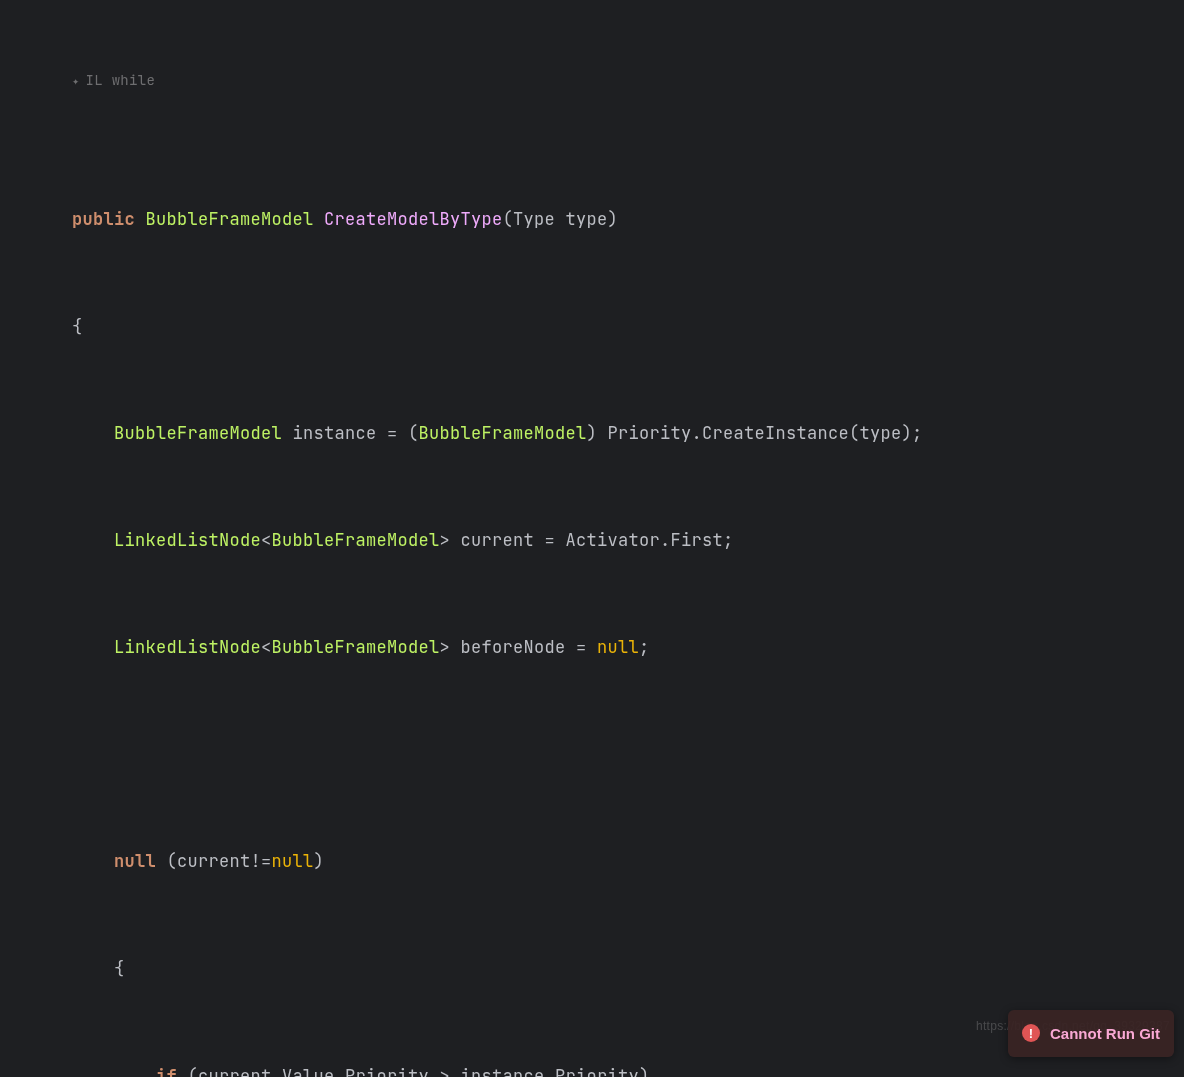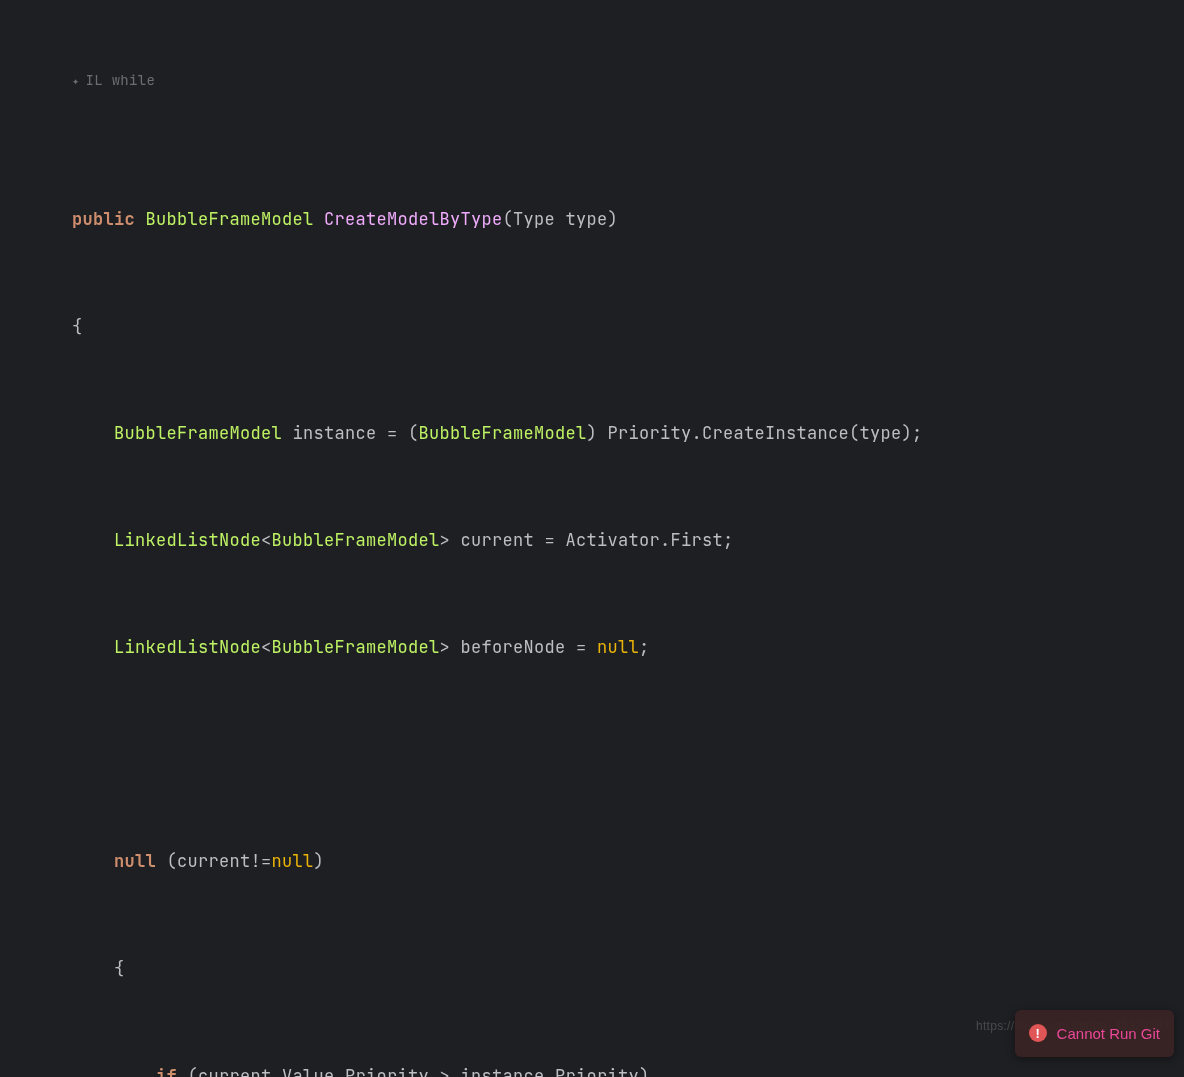--- a/index.html
+++ b/index.html
@@ -62,24 +62,24 @@
       border-radius: 50%;
       color: #fff;
       font-weight: bold;
       display: flex;
       align-items: center;
       justify-content: center;
       font-size: 13px;
       font-family: sans-serif;
     }
     .error-text {
-      color: #ec4899;
+      color: #f9a8d4;
       font-family: sans-serif;
       font-size: 15px;
-      font-weight: 400;
+      font-weight: 700;
     }
     .watermark {
       position: absolute;
       bottom: 38px;
       right: 14px;
       color: rgba(200,200,200,0.25);
       font-size: 12px;
       font-family: sans-serif;
       letter-spacing: 0.3px;
     }

